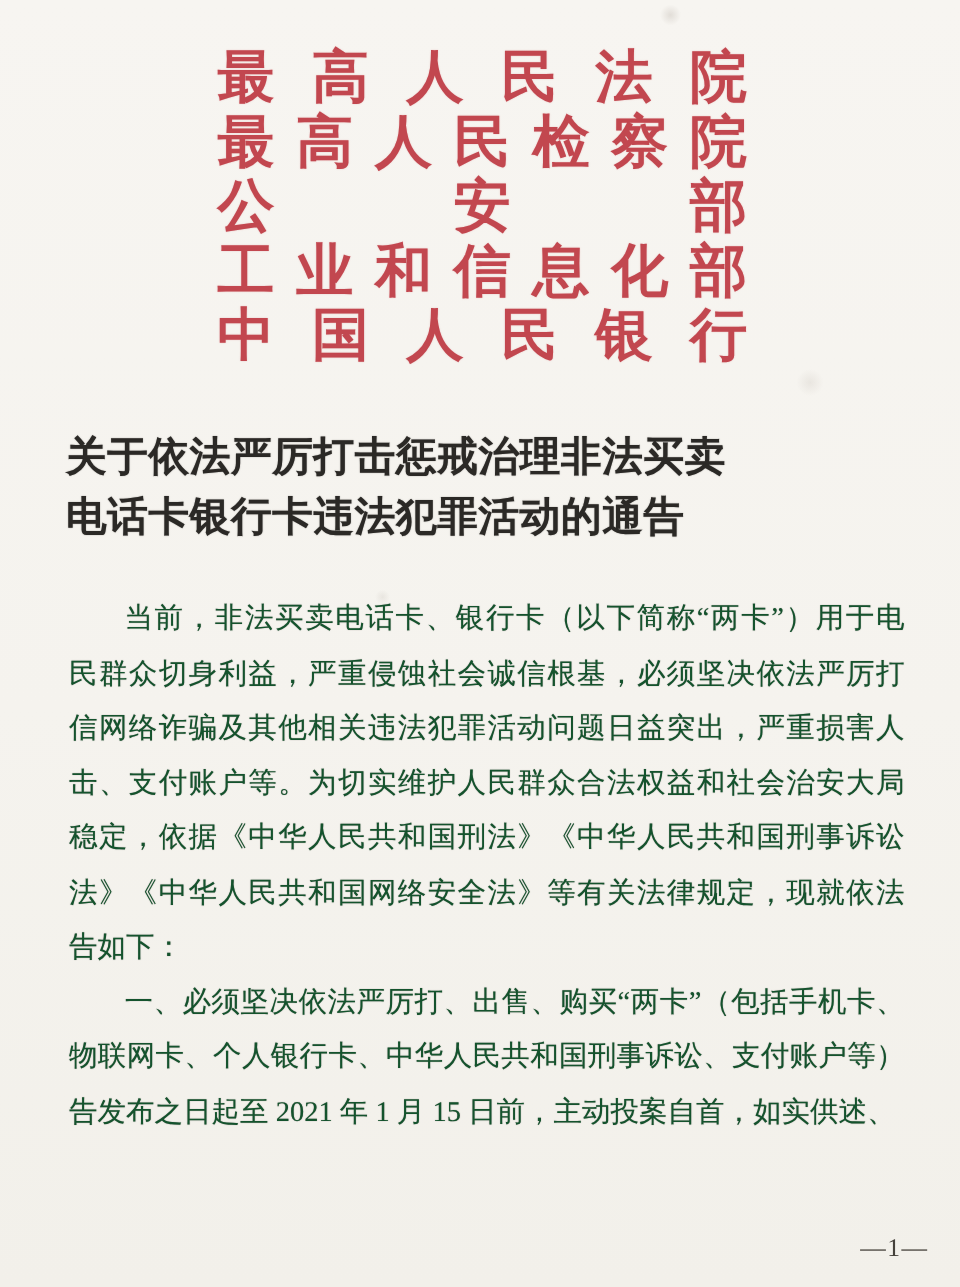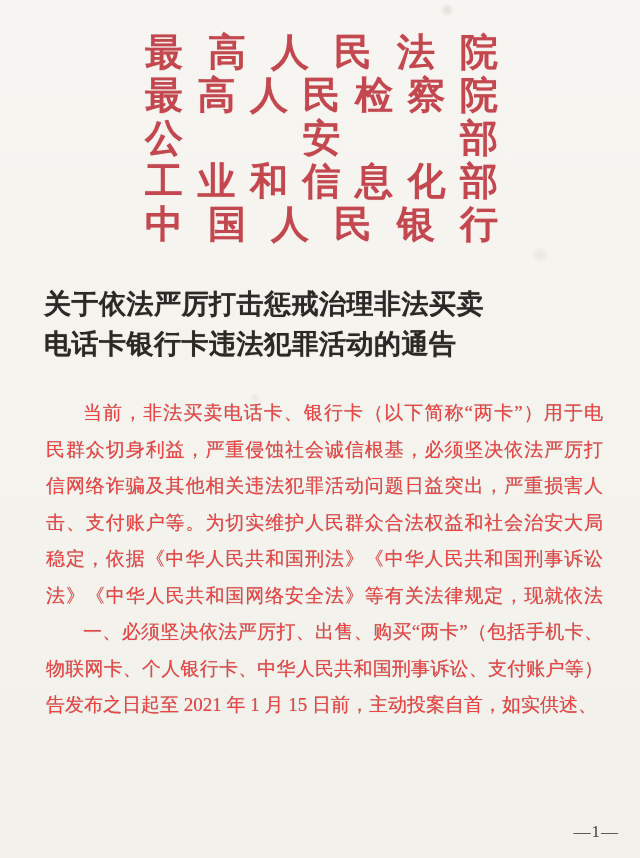--- a/index.html
+++ b/index.html
@@ -120,27 +120,28 @@
         <span>银</span>
         <span>行</span>
       </div>
     </header>
 
   <h1 class="notice-title" style="color: rgb(43, 41, 38);">
     <div class="title-line">关于依法严厉打击惩戒治理非法买卖</div>
     <div class="title-line">电话卡银行卡违法犯罪活动的通告</div>
   </h1>
 
-  <main class="notice-body" style="color: #ef4444;">
+  <main class="notice-body" style="color: #14532d;">
       <div class="body-line indent">当前，非法买卖电话卡、银行卡（以下简称“两卡”）用于电</div>
       <div class="body-line">民群众切身利益，严重侵蚀社会诚信根基，必须坚决依法严厉打</div>
       <div class="body-line">信网络诈骗及其他相关违法犯罪活动问题日益突出，严重损害人</div>
       <div class="body-line">击、支付账户等。为切实维护人民群众合法权益和社会治安大局</div>
       <div class="body-line">稳定，依据《中华人民共和国刑法》《中华人民共和国刑事诉讼</div>
       <div class="body-line">法》《中华人民共和国网络安全法》等有关法律规定，现就依法</div>
+      <div class="body-line para-end">告如下：</div>
       <div class="body-line indent">一、必须坚决依法严厉打、出售、购买“两卡”（包括手机卡、</div>
       <div class="body-line">物联网卡、个人银行卡、中华人民共和国刑事诉讼、支付账户等）</div>
       <div class="body-line para-end">告发布之日起至 2021 年 1 月 15 日前，主动投案自首，如实供述、</div>
     </main>
 
   <div class="page-number">—1—</div>
 
 </div>
 
 </body></html>

